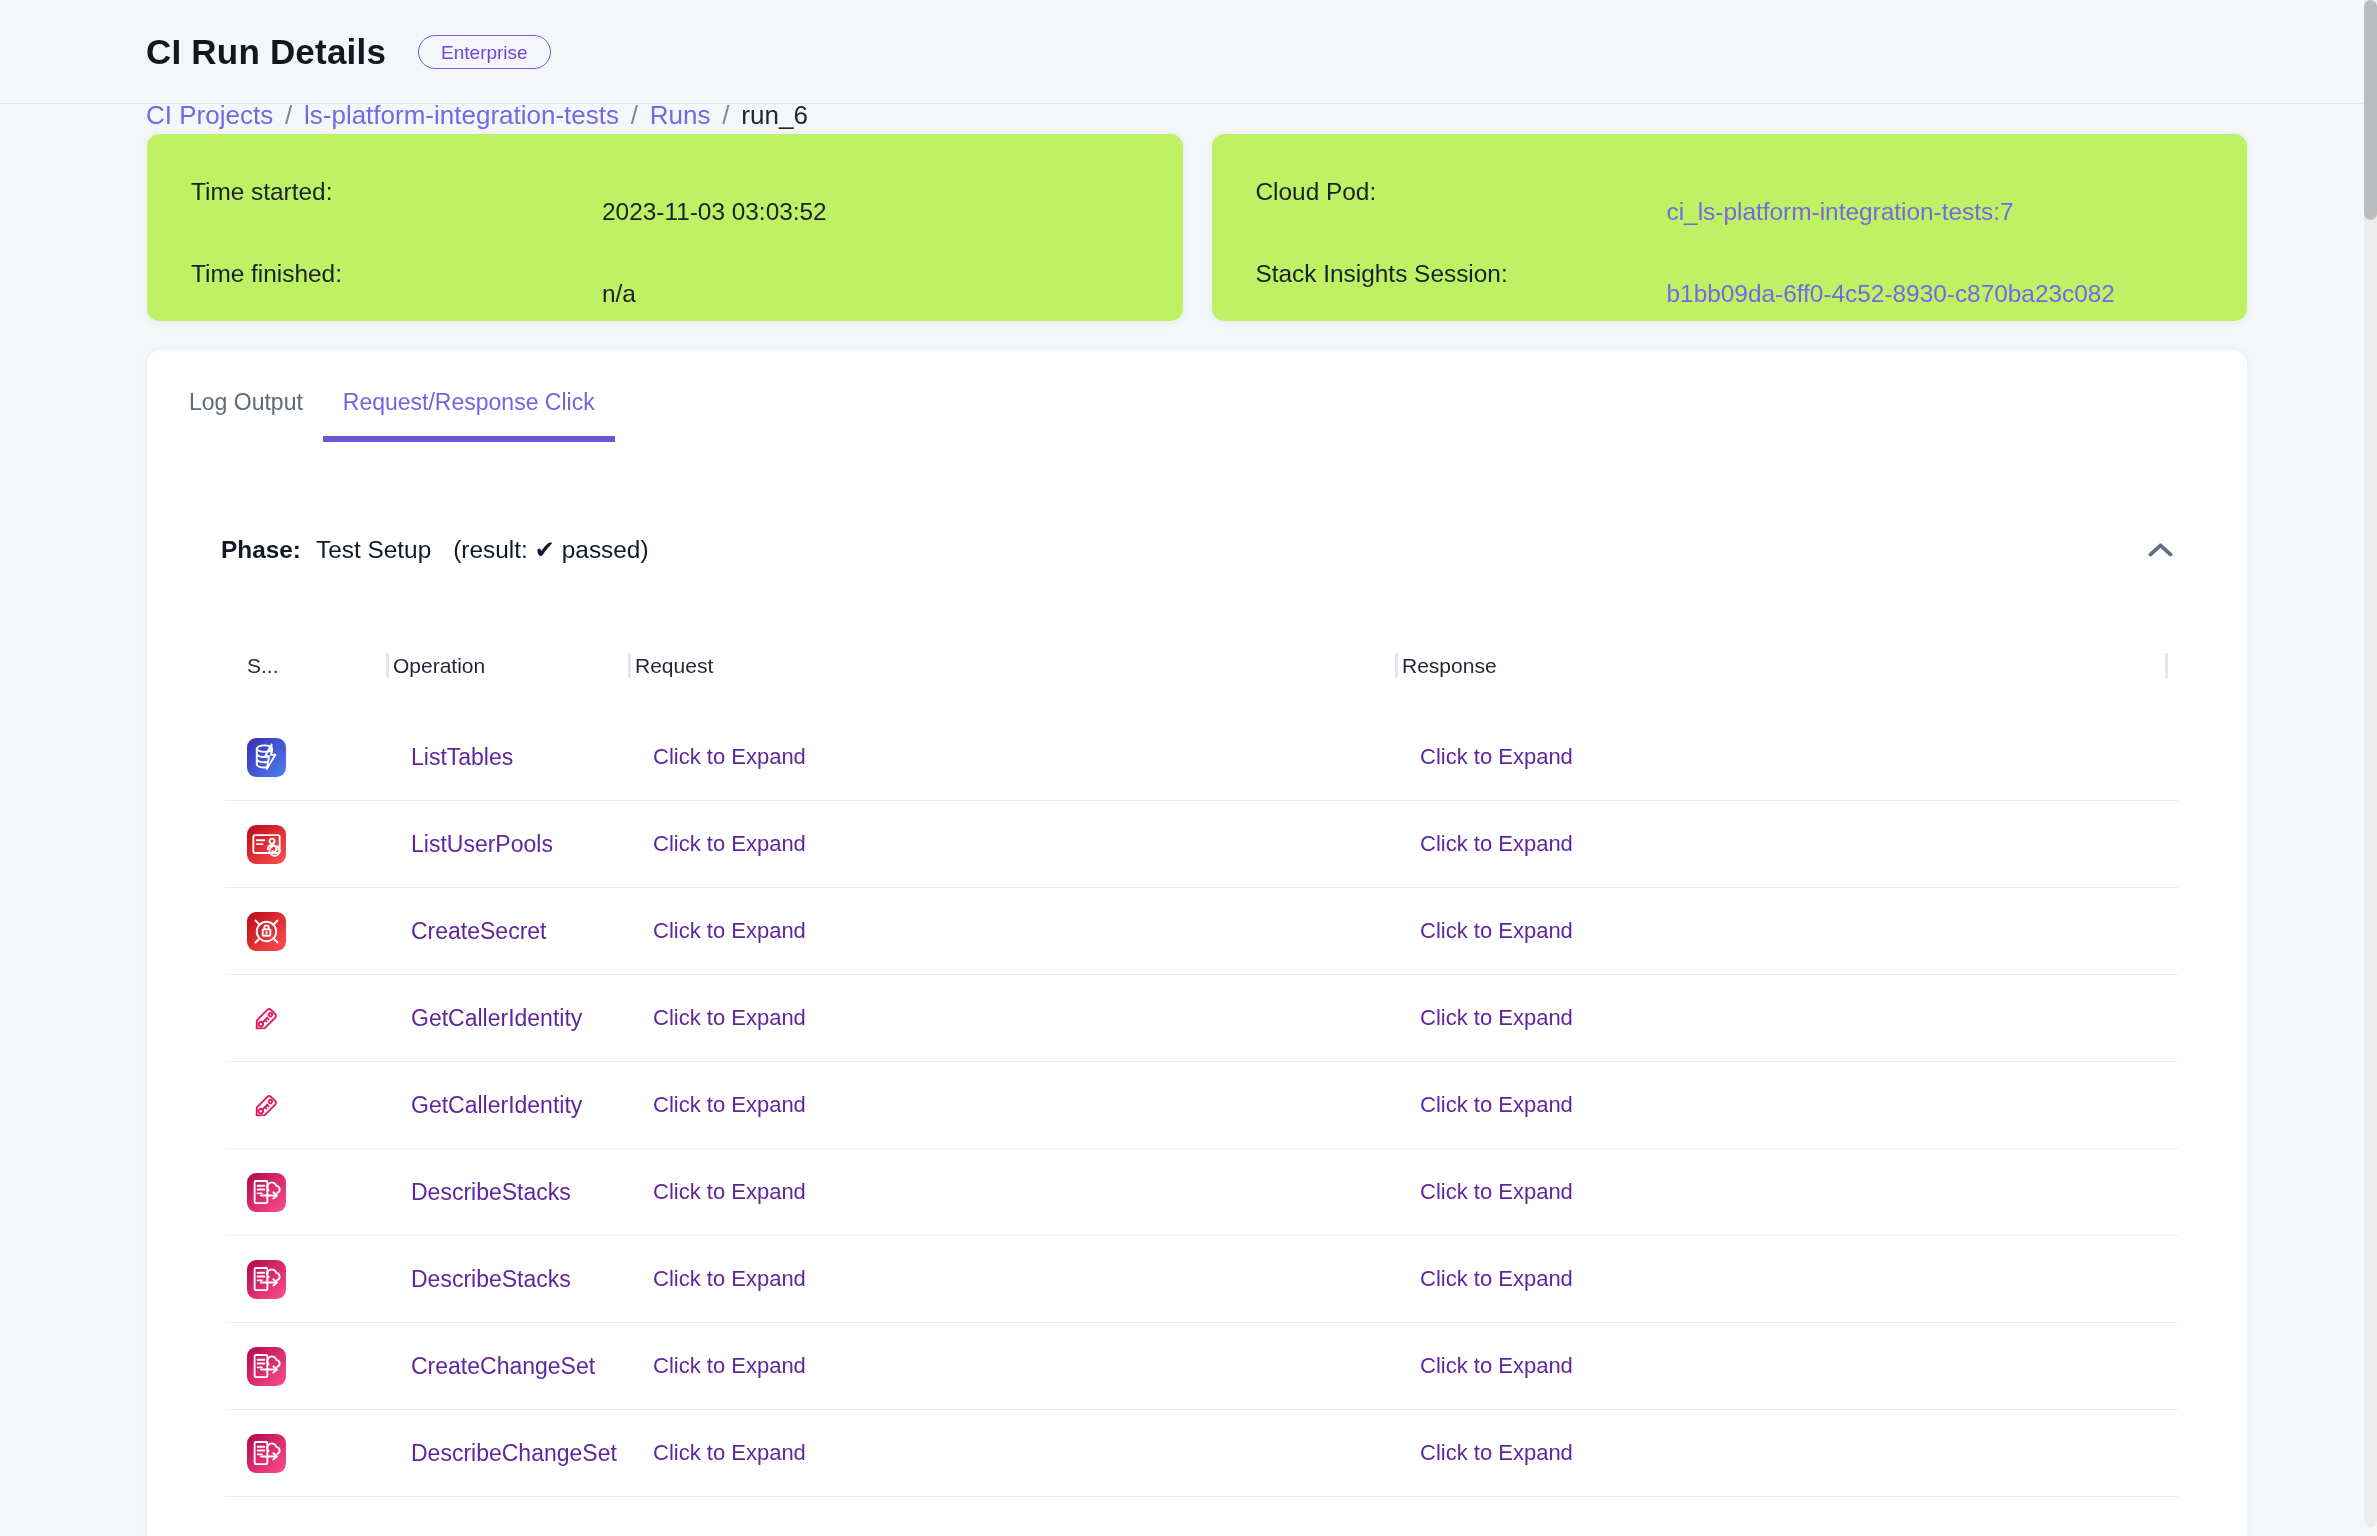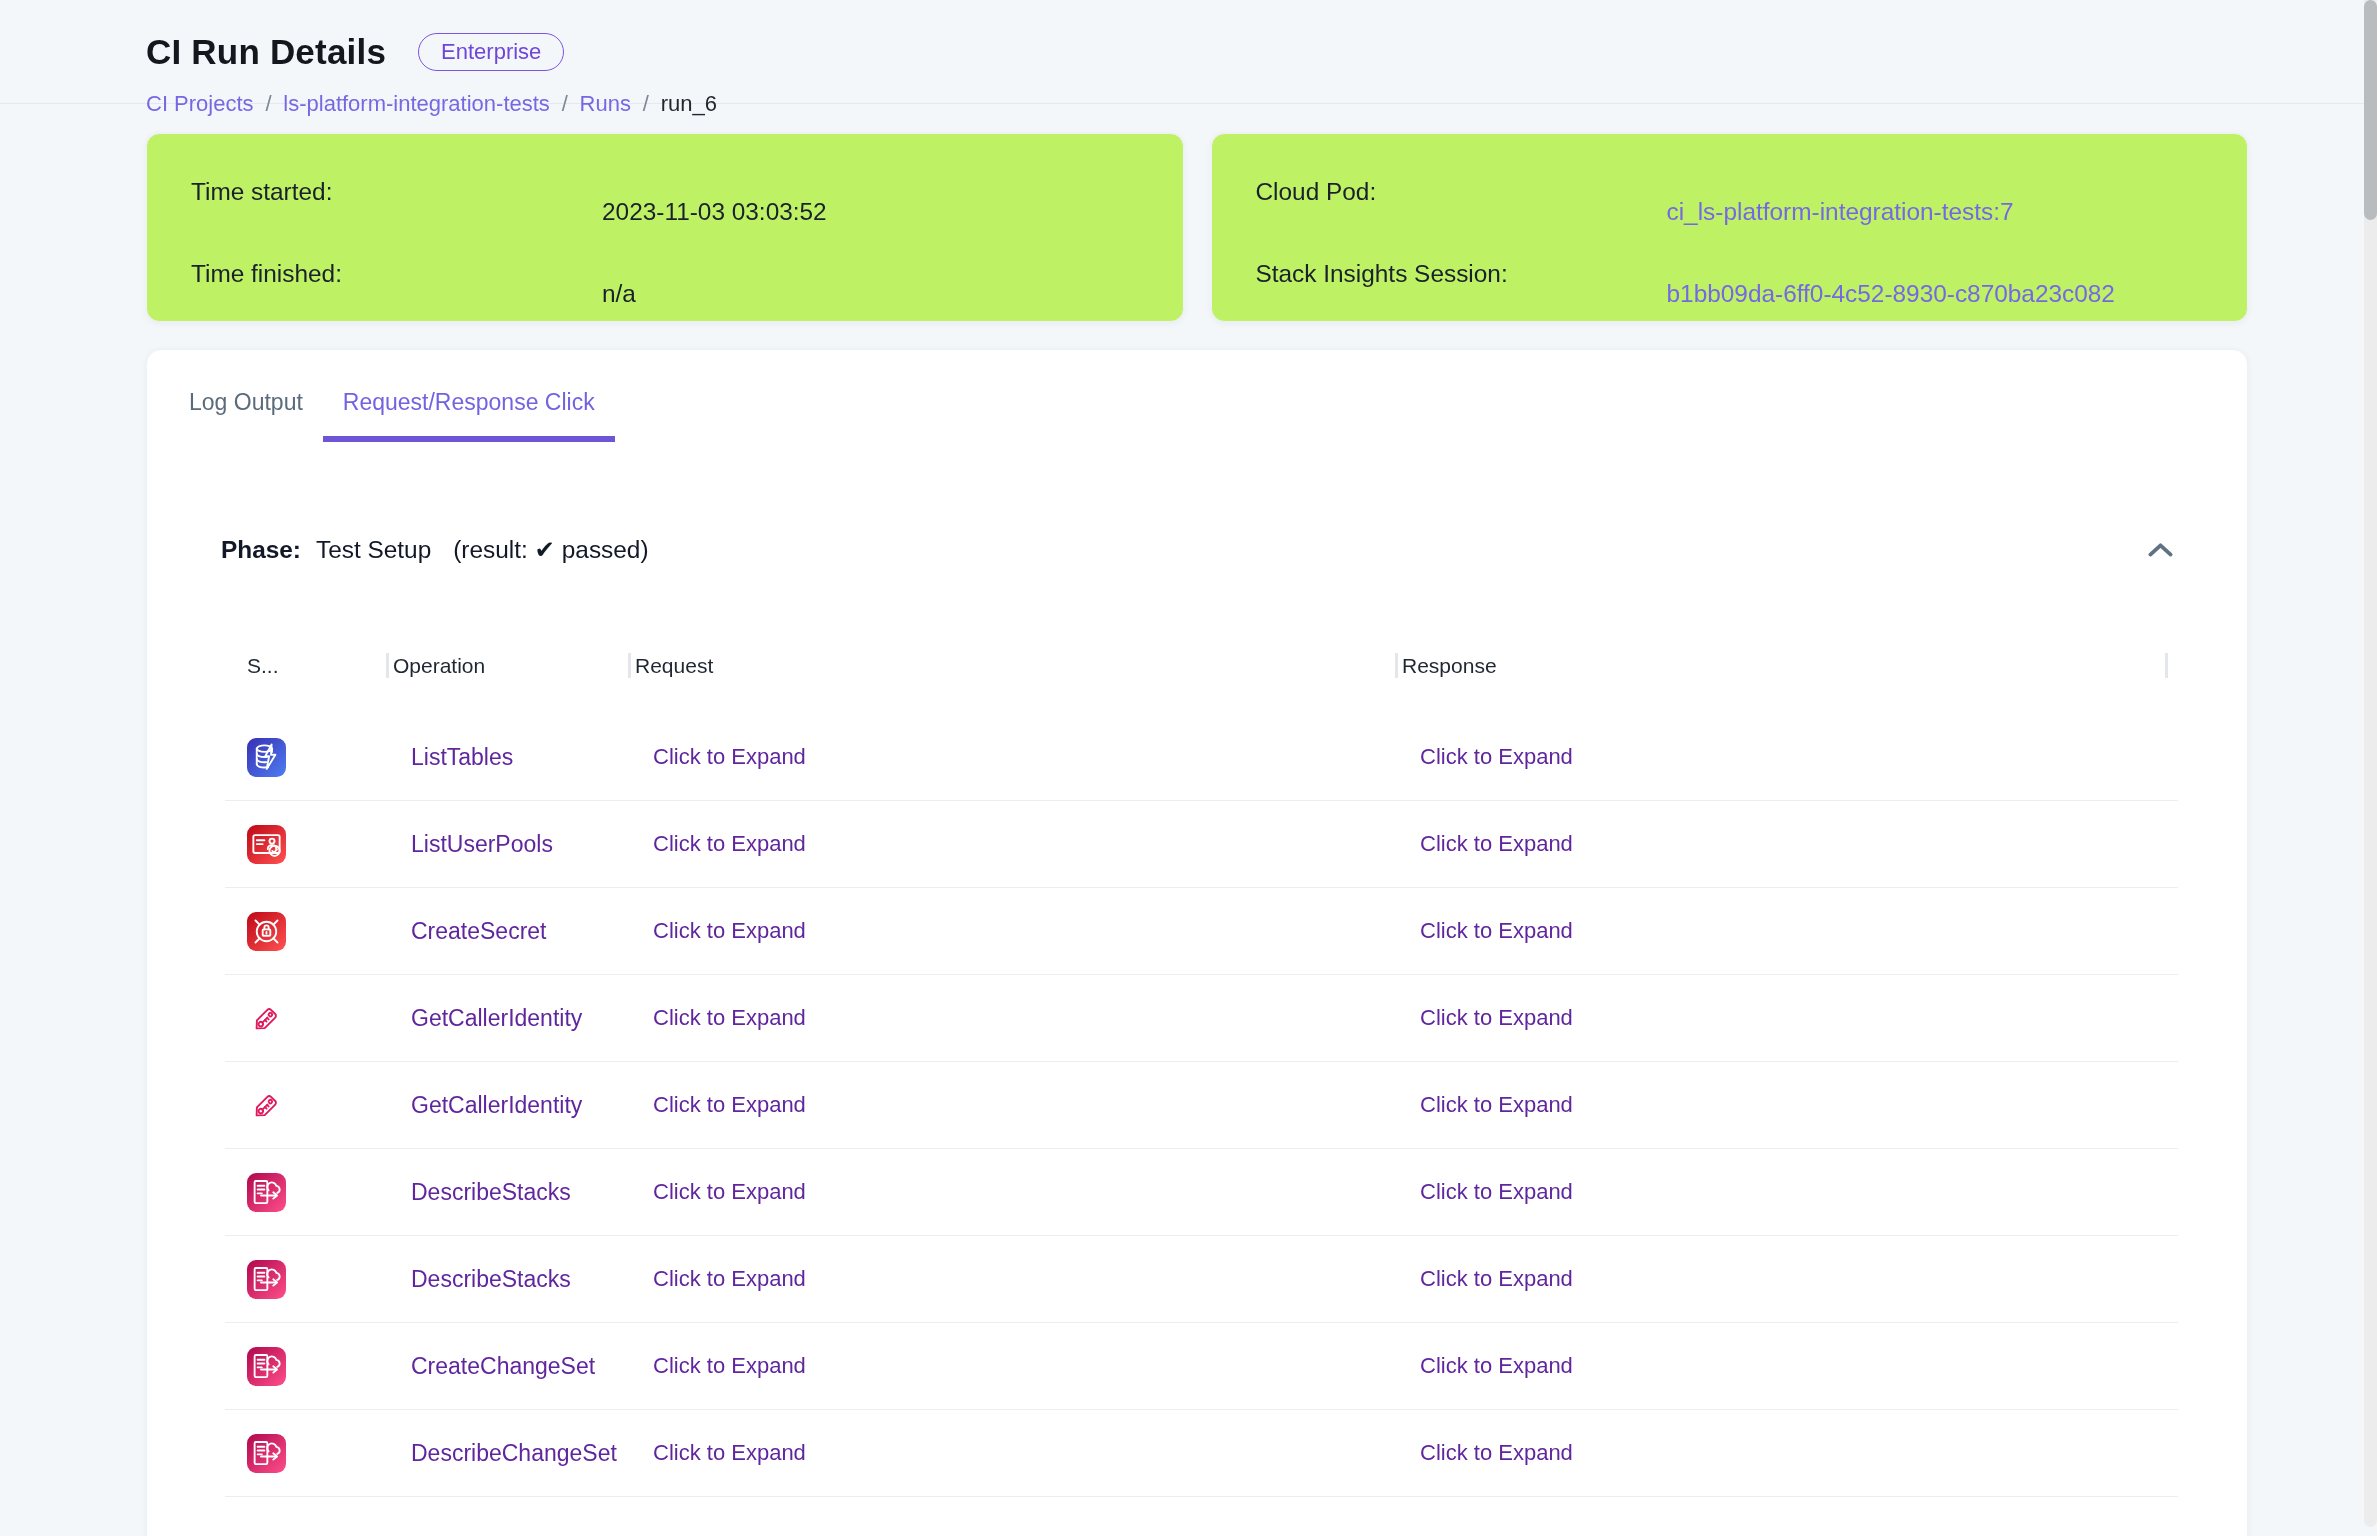--- a/index.html
+++ b/index.html
@@ -15,23 +15,23 @@
   .page-header {
     height: 104px;
     padding: 32px 0 0 146px;
     border-bottom: 1.7px solid #e4e9ef;
   }
   .title-row { display: flex; align-items: center; gap: 32px; }
   .page-title { font-size: 35px; font-weight: 600; letter-spacing: 0.2px; color: #14171d; }
   .badge {
     border: 1.7px solid #7a55e3; color: #6f46d9;
     border-radius: 840px; padding: 6.7px 22px;
-    font-size: 22px; line-height: 1; display: inline-block;
-  }
-  .breadcrumb { margin-top: 19px; font-size: 22px; display: flex; align-items: flex-start; }
+    font-size: 19px; line-height: 1; display: inline-block;
+  }
+  .breadcrumb { margin-top: 28px; font-size: 26px; display: flex; align-items: flex-start; }
   .crumb-link { color: #7668e3; cursor: pointer; }
   .crumb-sep { color: #7c8795; margin: 0 11.8px; }
   .crumb-current { color: #23272f; }
 
   
   .cards-row { display: flex; gap: 27px; margin: 29px 129px 0 146px; }
   .info-card {
     background: #bef264; width: 1038px; height: 189px;
     border-radius: 13.5px; border: 0.8px solid #eef1f5;
     box-shadow: 0 1.7px 6.7px rgba(22,32,56,.05);

